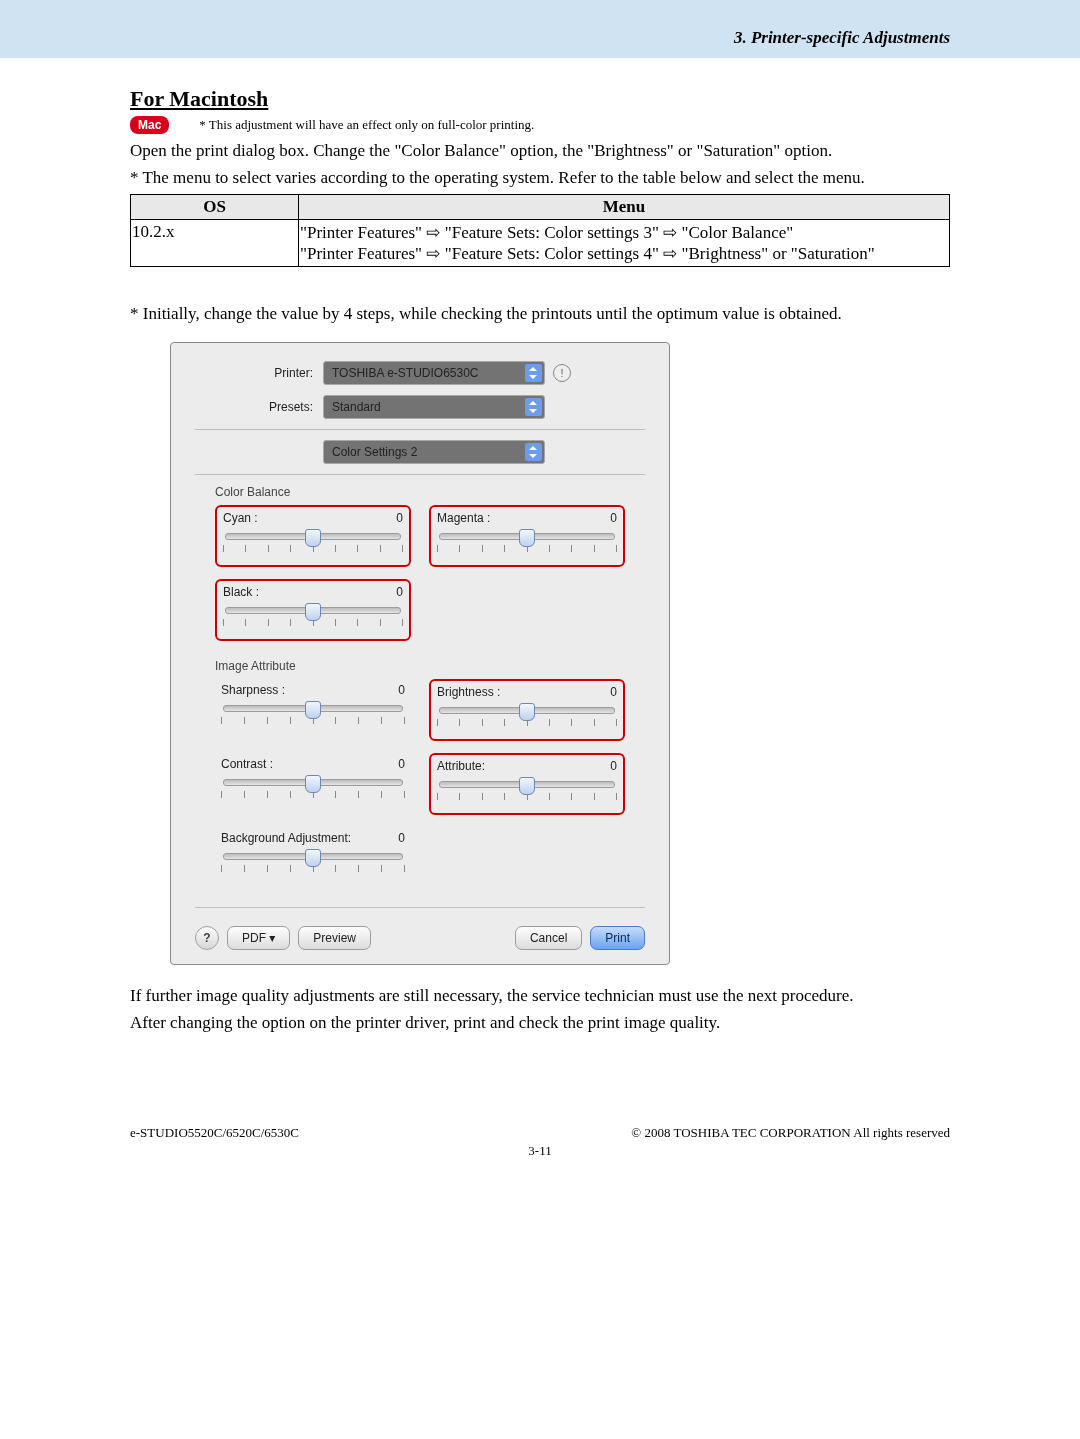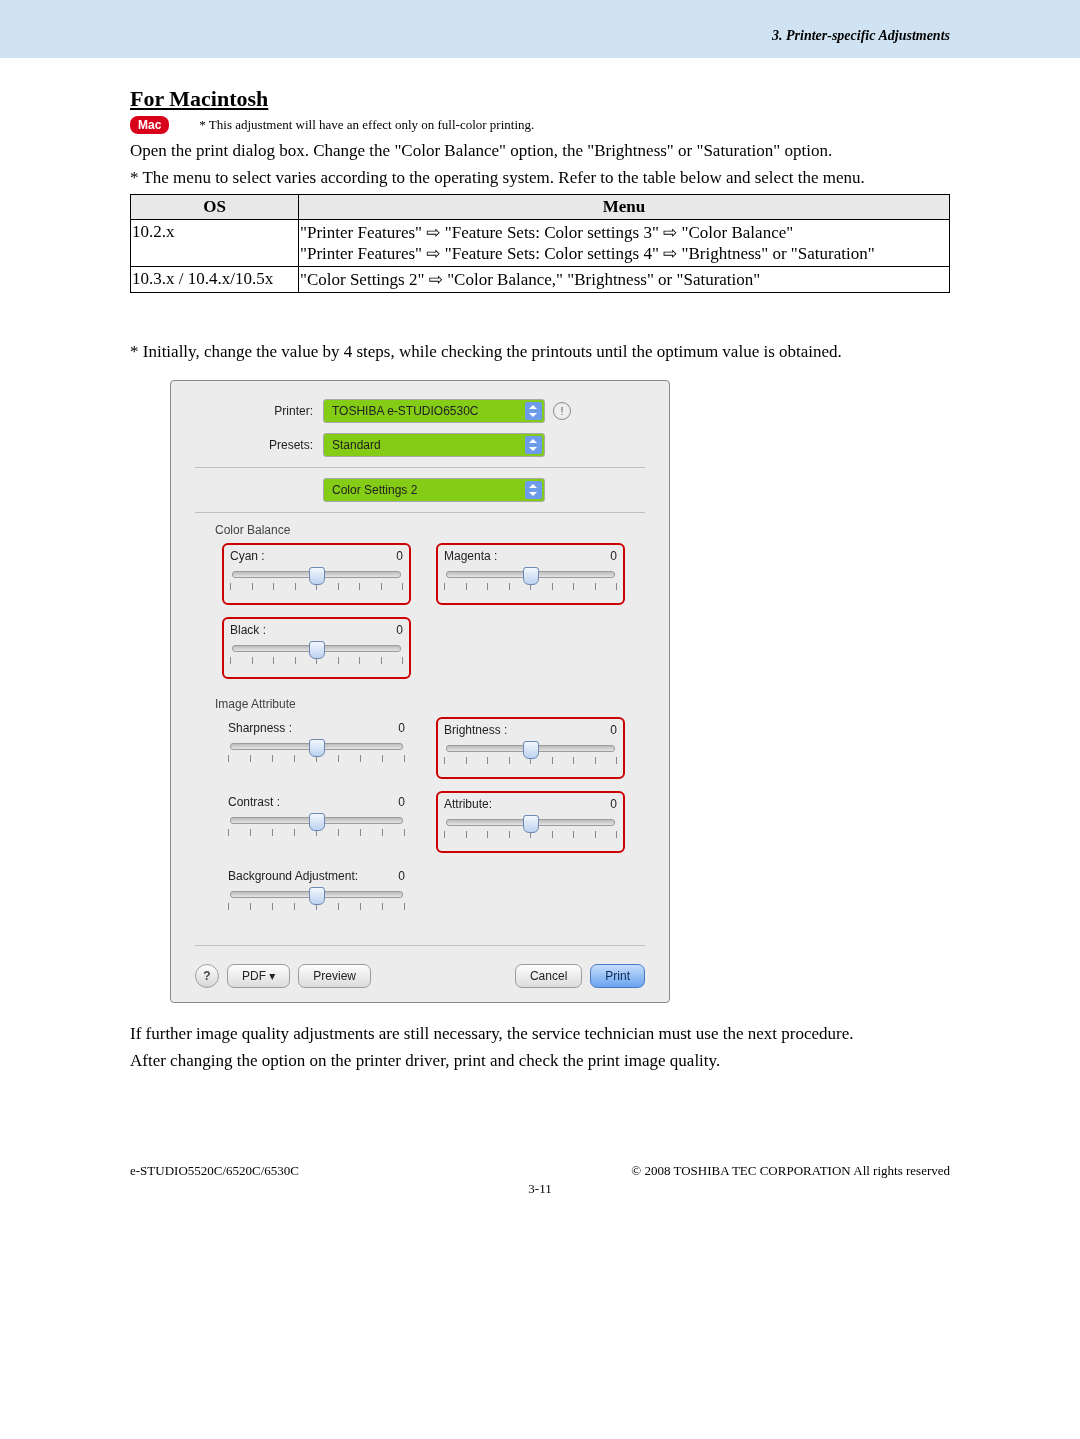--- a/index.html
+++ b/index.html
@@ -15,21 +15,21 @@
     height: 58px;
     width: 100%;
     position: relative;
   }
   .top-band .chapter {
     position: absolute;
     right: 130px;
     top: 28px;
     font-style: italic;
     font-weight: bold;
-    font-size: 14px;
+    font-size: 17px;
   }
   .page {
     padding: 0 130px 40px 130px;
     box-sizing: border-box;
   }
   .sec-title {
     font-weight: bold;
     text-decoration: underline;
     font-size: 22px;
     margin-top: 28px;
@@ -96,21 +96,21 @@
   }
   .dlg-row .lbl {
     width: 118px;
     text-align: right;
     padding-right: 10px;
   }
   .combo {
     flex: 1;
     max-width: 210px;
     height: 22px;
-    background: #84cc16;
+    background: #737373;
     border: 1px solid #a8a8a8;
     border-radius: 3px;
     display: flex;
     align-items: center;
     justify-content: space-between;
     padding: 0 2px 0 8px;
   }
   .combo .chev {
     width: 17px;
     height: 18px;
@@ -146,21 +146,20 @@
   .slider-grid {
     display: grid;
     grid-template-columns: 1fr 1fr;
     gap: 12px 18px;
     margin: 0 20px;
   }
   .slider-cell {
     padding: 4px 6px 8px 6px;
     box-sizing: border-box;
     border-radius: 6px;
-    margin-left: 7px;
   }
   .slider-cell.hl {
     border: 2px solid #cc0000;
   }
   .slider-head {
     display: flex;
     justify-content: space-between;
     font-size: 12px;
     margin-bottom: 6px;
   }
@@ -261,28 +260,24 @@
     <tbody>
         <tr>
       <th style="width:165px">OS</th>
       <th>Menu</th>
     </tr>
     <tr>
       <td>10.2.x</td>
       <td style="white-space:pre-line">"Printer Features" ⇨ "Feature Sets: Color settings 3" ⇨ "Color Balance"
 "Printer Features" ⇨ "Feature Sets: Color settings 4" ⇨ "Brightness" or "Saturation"</td>
     </tr>
-    <tr>
-      <td>10.3.x / 10.4.x/10.5x</td>
-      <td>"Color Settings 2" ⇨ "Color Balance," "Brightness" or "Saturation"</td>
-    </tr>
   </tbody>
     </table>
 
-  <div class="body-text" style="margin-top:48px">* Initially, change the value by 4 steps, while checking the printouts until the optimum value is obtained.</div>
+  <div class="body-text" style="margin-top:36px">* Initially, change the value by 4 steps, while checking the printouts until the optimum value is obtained.</div>
 
   <div class="dialog-wrap">
     <div class="dialog">
 
       <div class="dlg-row">
         <span class="lbl">Printer:</span>
         <div class="combo">
           <span>TOSHIBA e-STUDIO6530C</span>
           <span class="chev"></span>
         </div>

